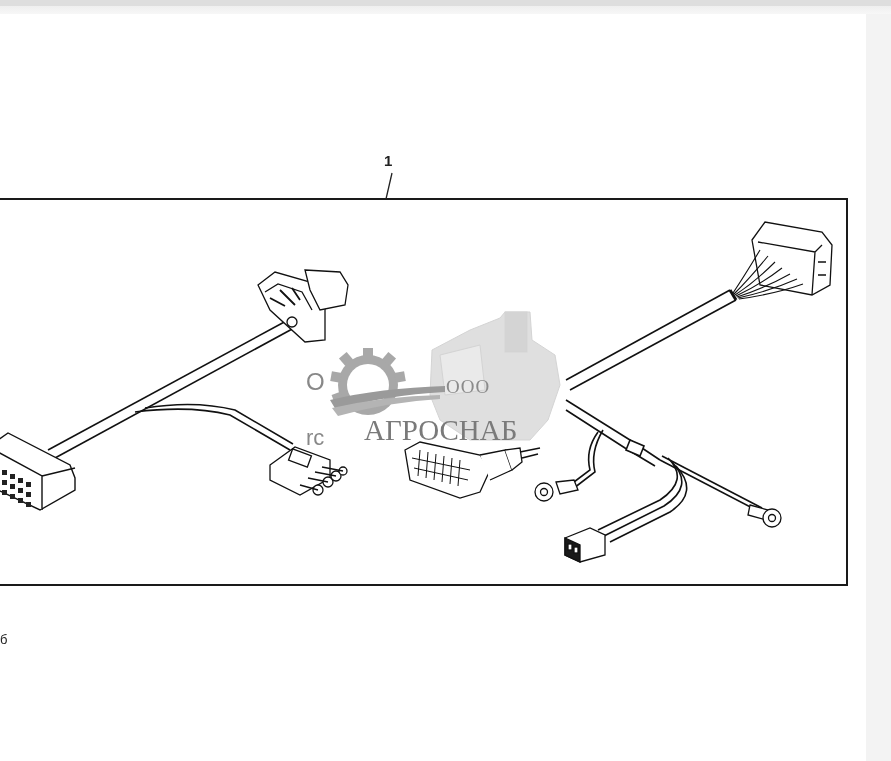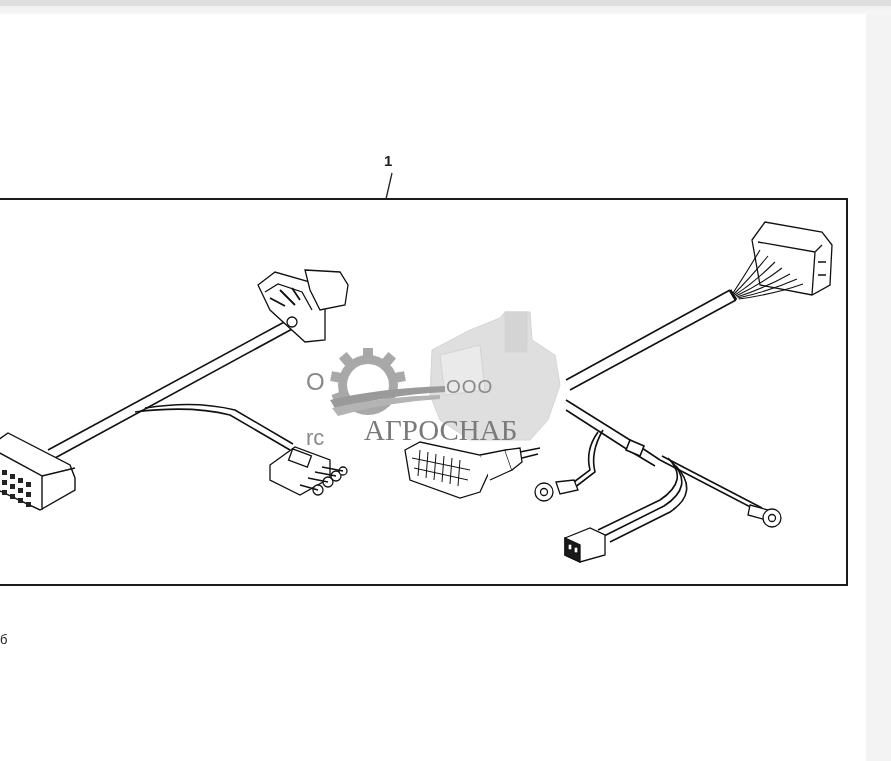--- a/index.html
+++ b/index.html
@@ -31,21 +31,21 @@
   .callout {
     position: absolute; left: 384px; top: 152px;
     font-size: 15px; font-weight: bold; color: #222;
   }
   .footer-frag {
     position: absolute; left: 0; top: 630px;
     font-size: 13px; color: #222;
   }
   .wm-ooo {
     position: absolute; left: 446px; top: 376px;
-    font-family: Liberation Sans, sans-serif;
+    font-family: Liberation Serif, serif;
     font-size: 19px; color: #8a8a8a; letter-spacing: 1px;
   }
   .wm-brand {
     position: absolute; left: 364px; top: 394px;
     font-family: "Liberation Serif", serif;
     font-size: 29px; color: #7a7a7a; letter-spacing: 0px;
   }
   .frag-o {
     position: absolute; left: 306px; top: 368px;
     font-size: 24px; color: #888;

